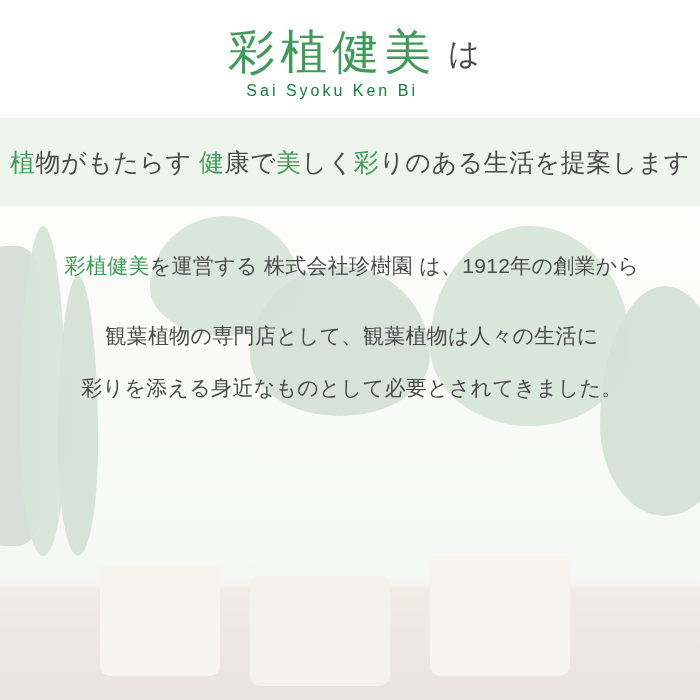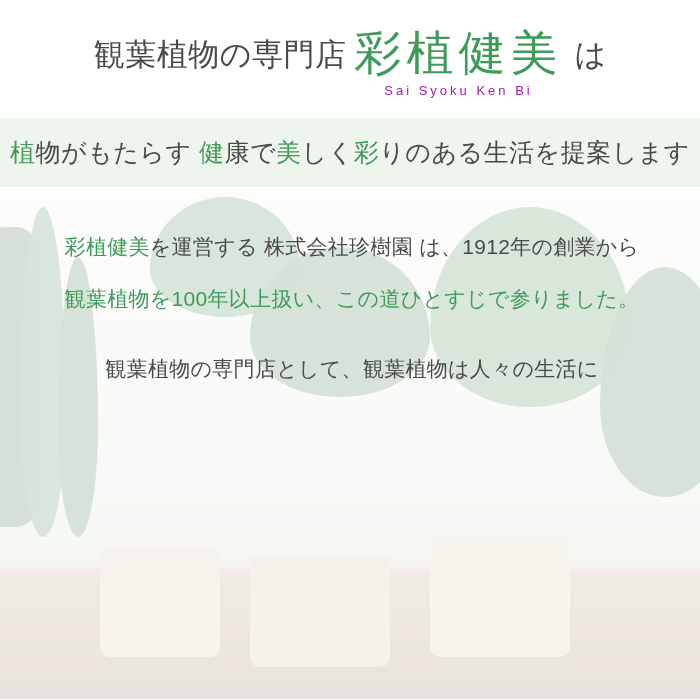--- a/index.html
+++ b/index.html
@@ -48,36 +48,36 @@
     top: 4px;
   }
   .brand-kanji {
     font-size: 47px;
     color: #3f9b59;
     letter-spacing: 5px;
     line-height: 1.0;
     font-weight: normal;
   }
   .brand-romaji {
-    font-size: 13px;
-    color: #a21caf;
+    font-size: 16px;
+    color: #15803d;
     letter-spacing: 3px;
     margin-top: 8px;
     line-height: 1.0;
   }
   .h-tail {
     font-size: 31px;
     color: #4a4a4a;
     margin-left: 4px;
   }
 
   
   .tagline {
     position: relative;
-    height: 69px;
+    height: 88px;
     background: #eef5ec;
     display: flex;
     align-items: center;
     justify-content: center;
   }
   .tagline-text {
     font-size: 25px;
     color: #4a4a4a;
     white-space: nowrap;
     letter-spacing: 0.5px;
@@ -150,21 +150,20 @@
     height: 18px;
   }
 </style>
 </head>
 <body>
 
 <div class="page">
 
   <div class="header">
     <div class="header-row">
-      <span class="h-lead">観葉植物の専門店</span>
       <span class="brand-wrap">
         <div class="brand-kanji">彩植健美</div>
         <div class="brand-romaji">Sai  Syoku  Ken  Bi</div>
       </span>
       <span class="h-tail">は</span>
     </div>
   </div>
 
   <div class="tagline">
     <div class="tagline-text" id="tagline-text"><span class="g">植</span><span>物がもたらす </span><span class="g">健</span><span>康で</span><span class="g">美</span><span>しく</span><span class="g">彩</span><span>りのある生活を提案します</span></div>
@@ -182,25 +181,25 @@
       <div class="leaf" style="left:600px; top:80px; width:130px; height:230px; background:#2f6b3a;"></div>
       <div class="pot" style="left:100px; top:360px; width:120px; height:110px; background:#d8c7ab;"></div>
       <div class="pot" style="left:250px; top:370px; width:140px; height:110px; background:#cbb89c;"></div>
       <div class="pot" style="left:430px; top:350px; width:140px; height:120px; background:#d5c3a6;"></div>
     </div>
     <div class="wash"></div>
 
     <div class="copy" id="body-copy">
         <div class="para">
           <div class="line"><span class="g">彩植健美</span><span>を運営する 株式会社珍樹園 は、1912年の創業から</span></div>
-          <div class="line"><span class="g">観葉植物を100年以上扱い、この道ひとすじで参りました。</span></div>
         </div>
         <div class="gap"></div>
         <div class="para">
           <div class="line"><span>観葉植物の専門店として、観葉植物は人々の生活に</span></div>
+          <div class="line"><span>彩りを添える身近なものとして必要とされてきました。</span></div>
         </div>
         <div class="gap"></div>
         <div class="para">
         </div>
       </div>
   </div>
 
 </div>
 
 </body></html>

